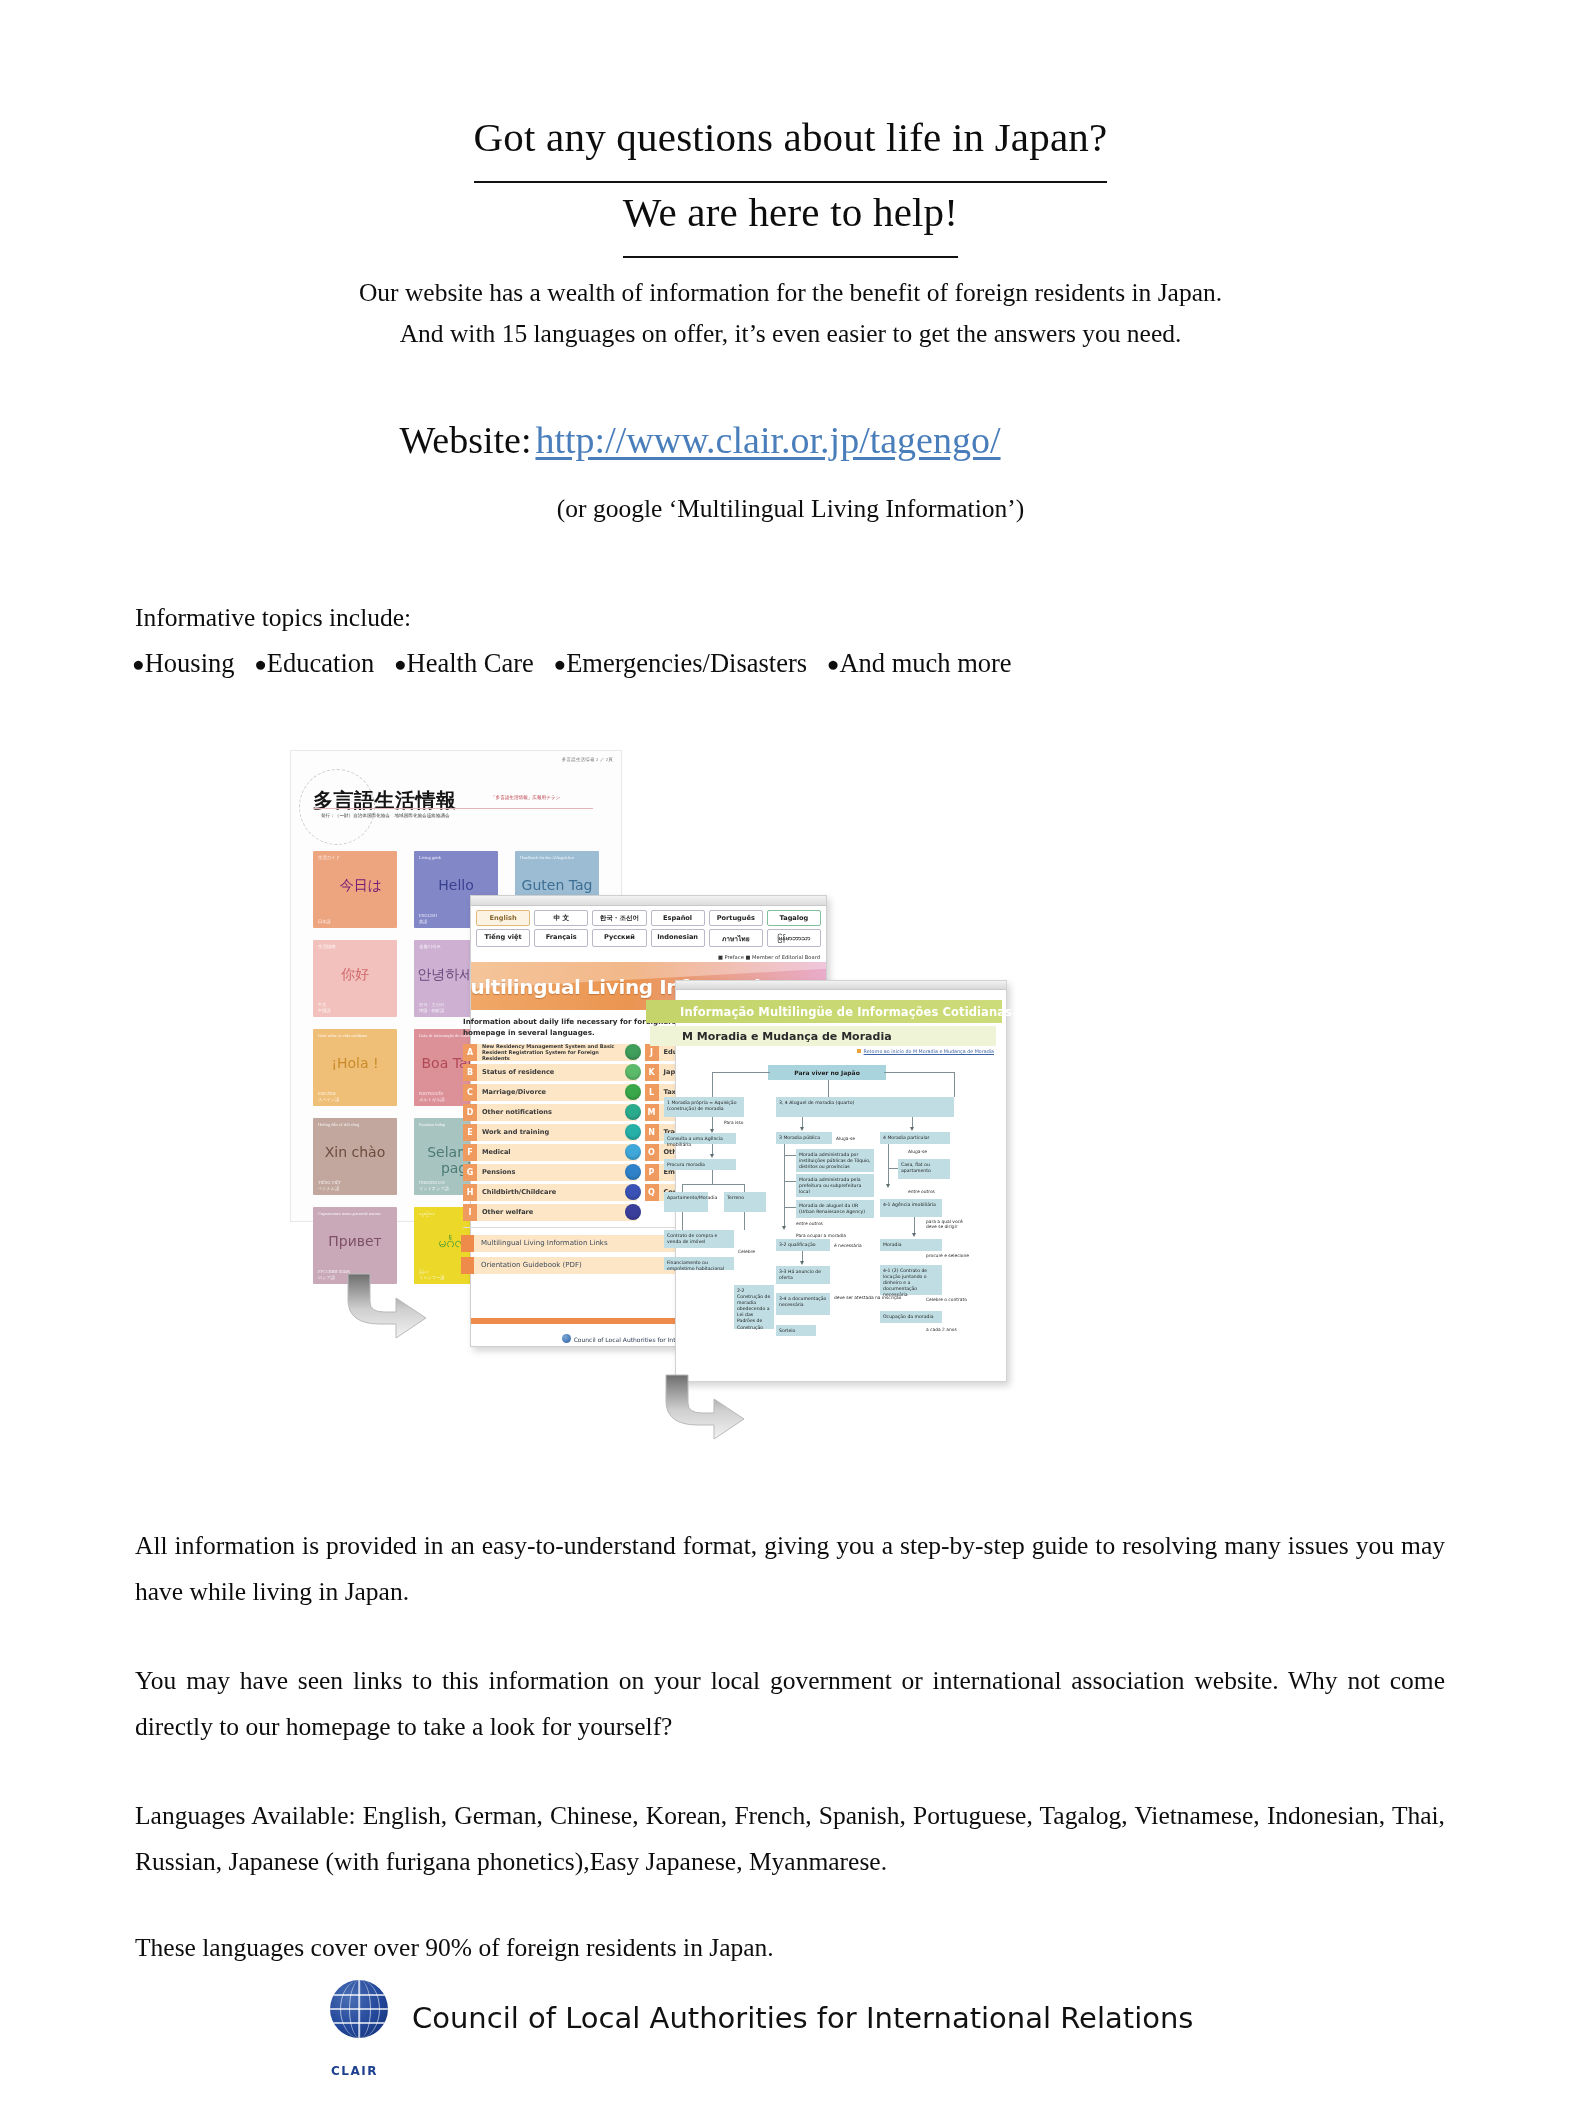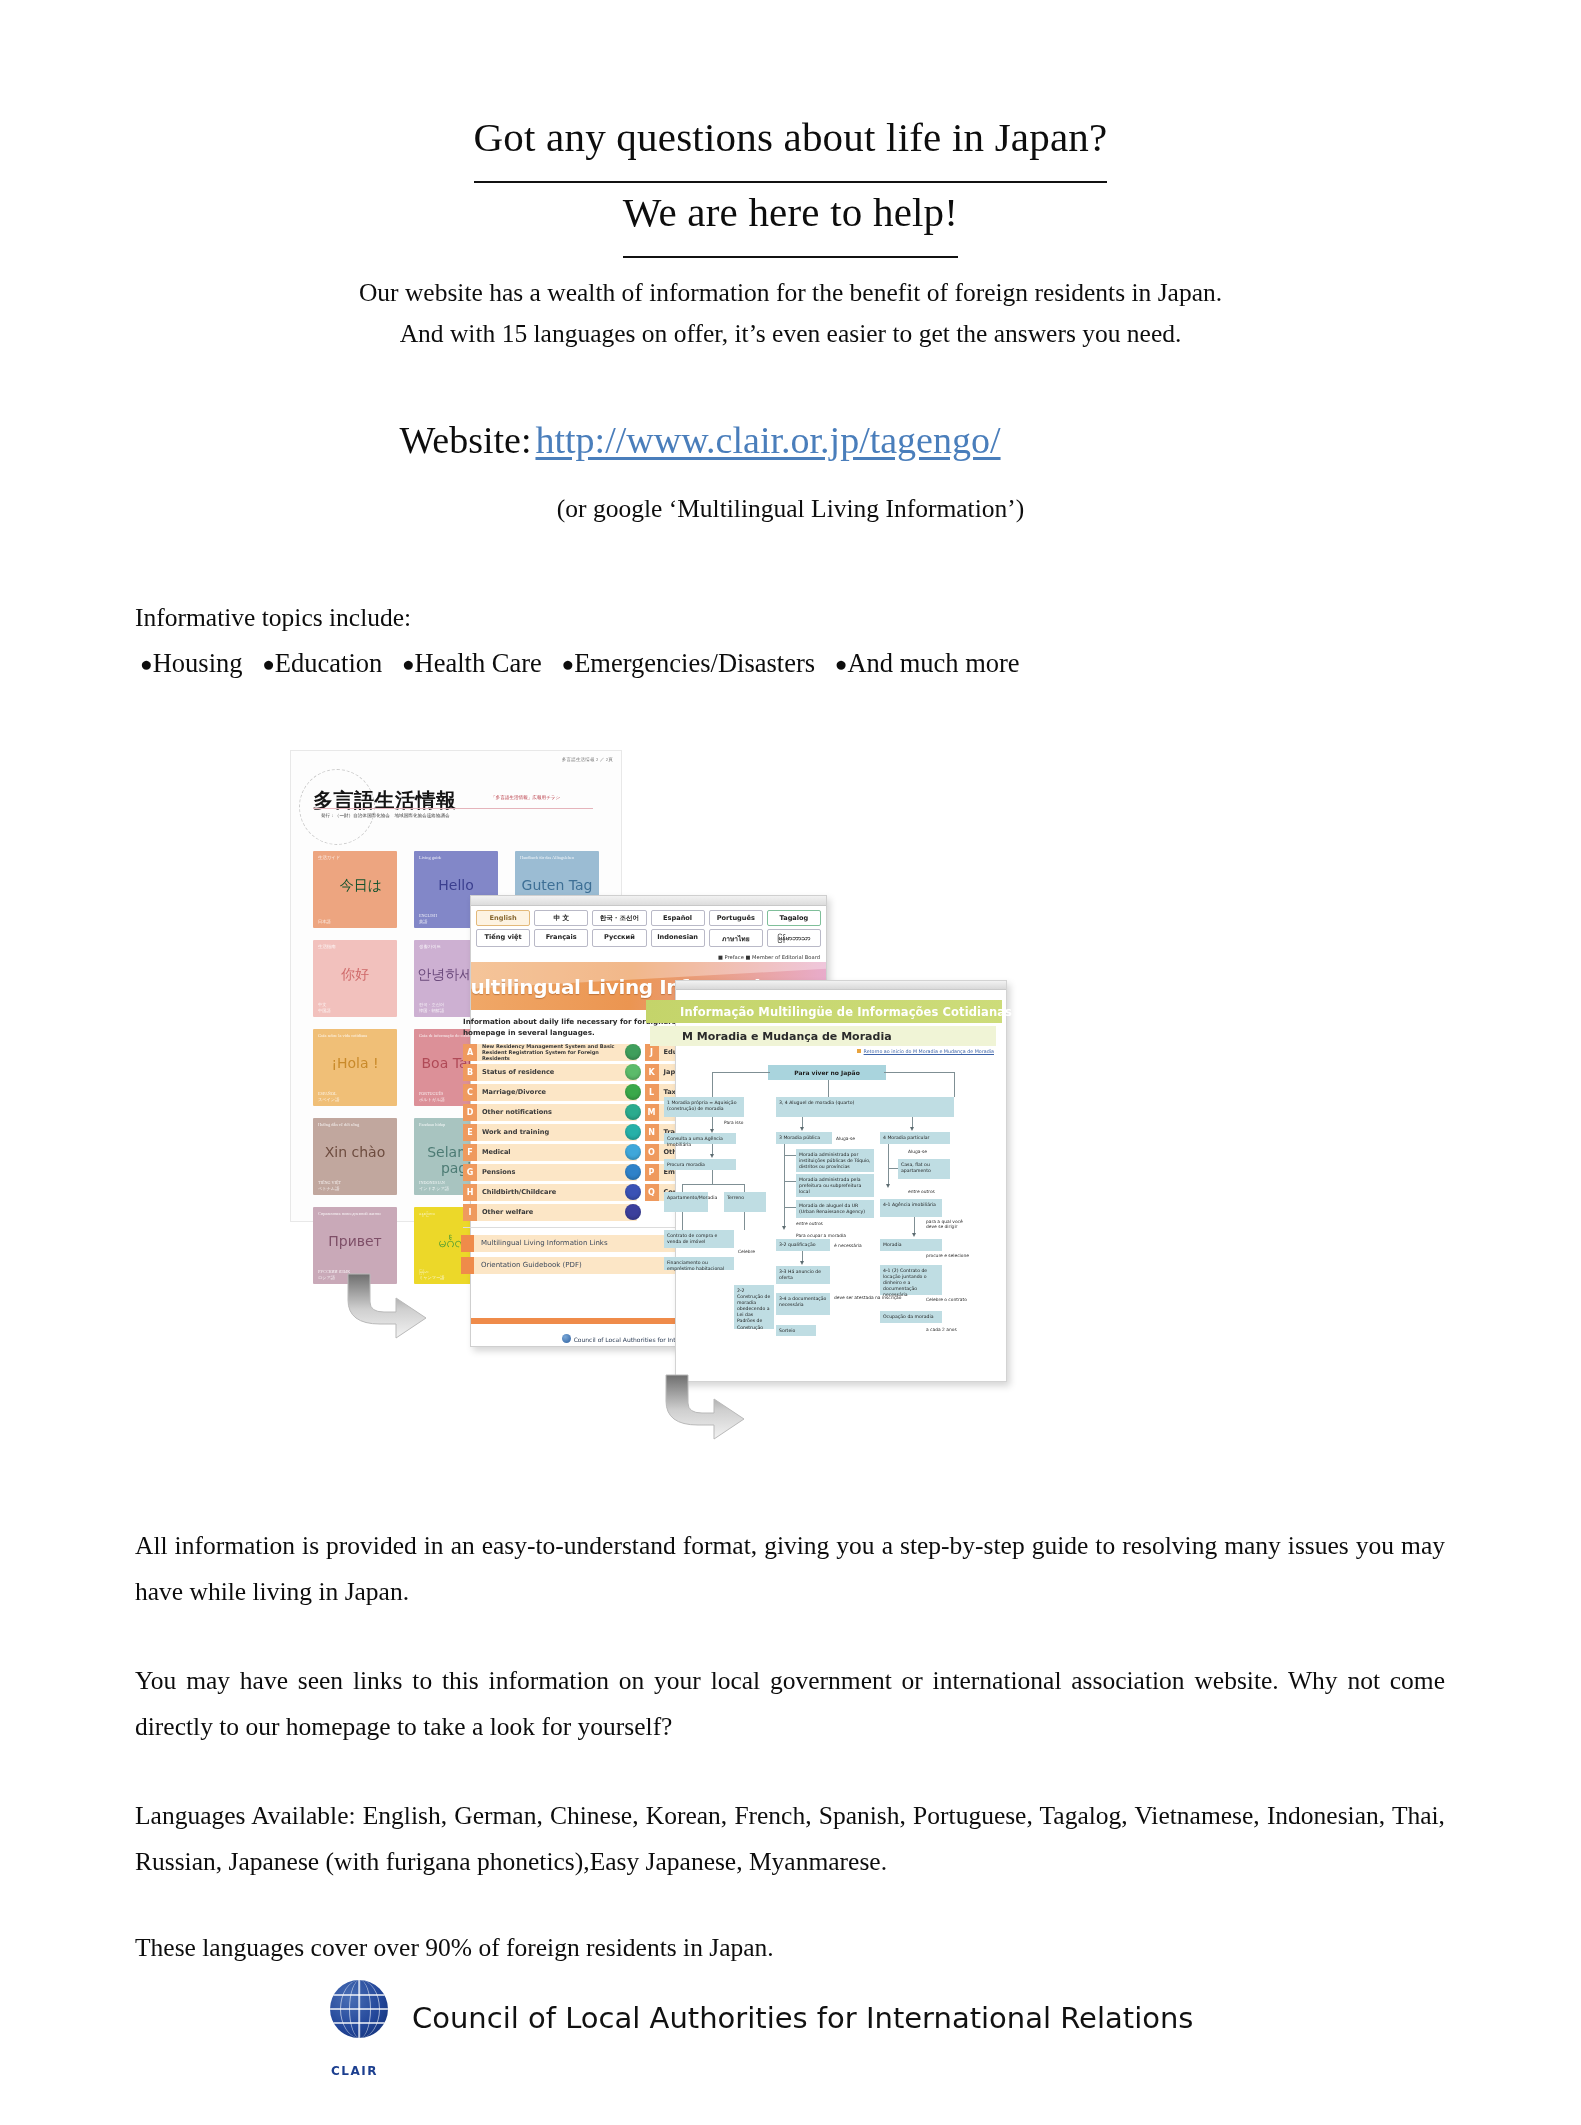--- a/index.html
+++ b/index.html
@@ -32,21 +32,21 @@
   .website-url{
     font-size:38px;color:#4a7ebb;text-decoration:underline;
     text-underline-offset:4px;cursor:pointer;
   }
   .google-line{
     position:absolute;left:0;top:494px;width:1581px;text-align:center;
     font-size:25.5px;
   }
 
   .topics-head{position:absolute;left:135px;top:603px;font-size:25.5px;}
-  .topics-list{position:absolute;left:140px;top:648px;font-size:26.5px;white-space:nowrap;}
+  .topics-list{position:absolute;left:132px;top:648px;font-size:26.5px;white-space:nowrap;}
   .topics-list .bullet{font-size:21px;vertical-align:1px;}
   .topics-list .gap{display:inline-block;width:13px;}
 
   
   .figure{position:absolute;left:290px;top:735px;width:1080px;height:650px;}
 
   
   .panelA{
     position:absolute;left:0px;top:15px;width:330px;height:470px;
     background:#fdfdfd;border:1px solid #e8e8e8;
@@ -253,21 +253,21 @@
     <div class="panelA">
       <div class="tiny-top">多言語生活情報 2 ／ 2頁</div>
       <div class="circ"></div>
       <div class="jp-title">多言語生活情報</div>
       <div class="redline"></div>
       <div class="redtag">「多言語生活情報」広報用チラシ</div>
       <div class="jp-sub">発行：（一財）自治体国際化協会　地域国際化協会連絡協議会</div>
       <div class="grid" id="cover-grid">
           <div class="cover" style="background: rgb(237, 165, 128);">
             <div class="c-top">生活ガイド</div>
-            <div class="c-mid" style="color: #14532d; margin-left: 12px;">今日は</div>
+            <div class="c-mid" style="color: #701a75; margin-left: 12px;">今日は</div>
             <div class="c-bot">
               <div>日本語</div>
             </div>
           </div>
           <div class="cover" style="background: rgb(130, 135, 200);">
             <div class="c-top">Living guide</div>
             <div class="c-mid" style="color: rgb(59, 63, 143);">Hello</div>
             <div class="c-bot">
               <div>ENGLISH</div>
               <div>英語</div>

